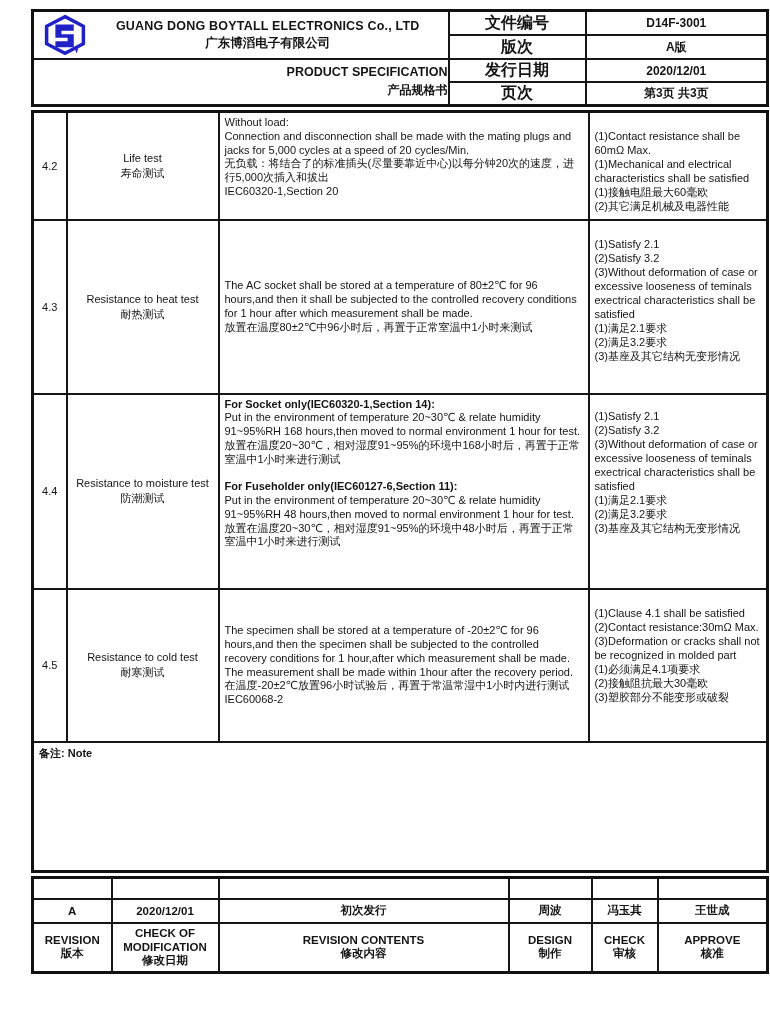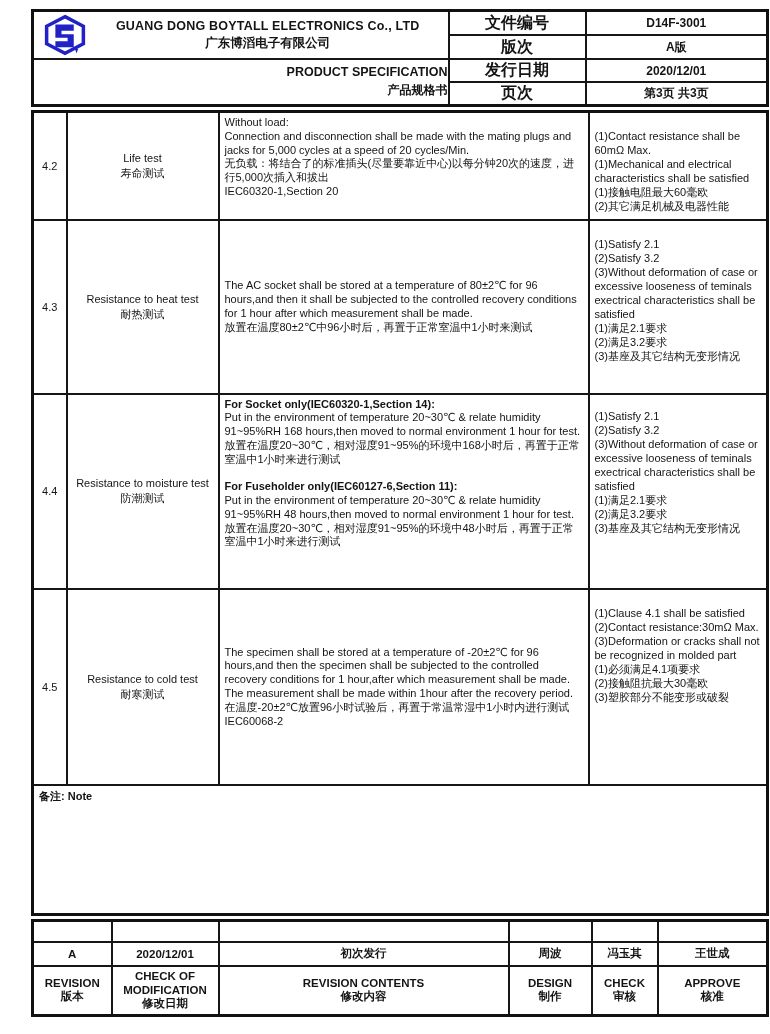--- a/index.html
+++ b/index.html
@@ -166,21 +166,21 @@
           <td class="cell-req">
             <div class="line">(1)Satisfy 2.1</div>
             <div class="line">(2)Satisfy 3.2</div>
             <div class="line">(3)Without deformation of case or excessive looseness of teminals exectrical characteristics shall be satisfied</div>
             <div class="line">(1)满足2.1要求</div>
             <div class="line">(2)满足3.2要求</div>
             <div class="line">(3)基座及其它结构无变形情况</div>
           </td>
         </tr>
         <tr class="spec-row row-4_5">
-          <td class="cell-no" style="height: 196px;">4.5</td>
+          <td class="cell-no" style="height: 153px;">4.5</td>
           <td class="cell-name">
             <div>Resistance to cold test</div>
             <div>耐寒测试</div>
           </td>
           <td class="cell-content v-center-cell">
             <div class="line">The specimen shall be stored at a temperature of -20±2℃ for 96 hours,and then the specimen shall be subjected to the controlled recovery conditions for 1 hour,after which measurement shall be made. The measurement shall be made within 1hour after the recovery period.</div>
             <div class="line">在温度-20±2℃放置96小时试验后，再置于常温常湿中1小时内进行测试</div>
             <div class="line">IEC60068-2</div>
           </td>
           <td class="cell-req">

